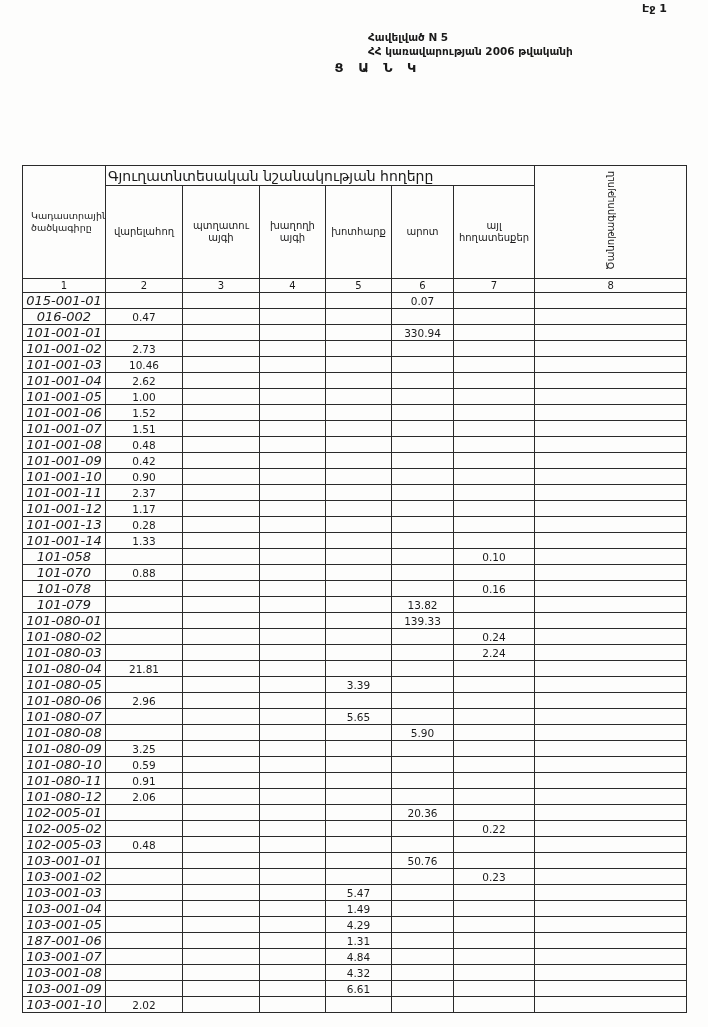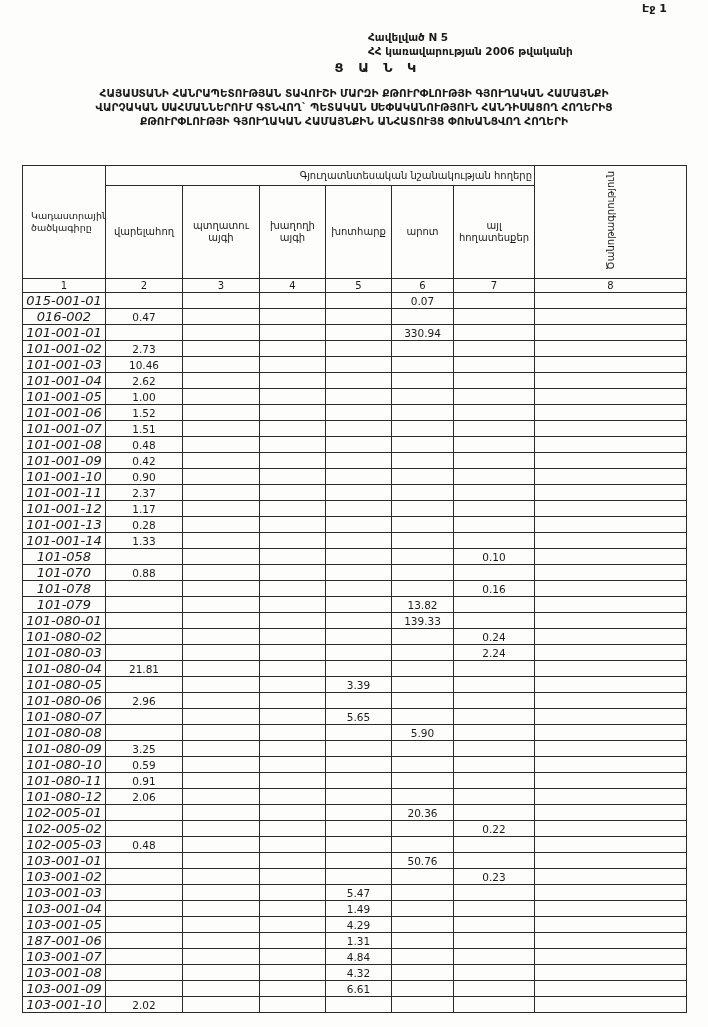--- a/index.html
+++ b/index.html
@@ -61,22 +61,22 @@
     width: 664px;
   }
   .land-table th, .land-table td {
     border: 1px solid #2a2a2a;
     overflow: hidden;
     padding: 0 2px;
   }
   .land-table th { font-weight: normal; }
   th.group-header {
     height: 20px;
-    font-size: 10px;
-    text-align: right;
+    font-size: 14px;
+    text-align: left;
     vertical-align: middle;
   }
   th.cadastral-header {
     font-size: 9.5px;
     text-align: left;
     vertical-align: middle;
     padding-left: 8px;
     line-height: 1.25;
   }
   th.sub-header {
@@ -119,25 +119,20 @@
 
   <div class="page-number">Էջ 1</div>
 
   <div class="appendix-block">
     <div>Հավելված N 5</div>
     <div>ՀՀ կառավարության 2006 թվականի</div>
   </div>
 
   <div class="doc-title">Ց Ա Ն Կ</div>
 
-  <div class="doc-heading">
-    <div>ՀԱՅԱՍՏԱՆԻ ՀԱՆՐԱՊԵՏՈՒԹՅԱՆ ՏԱՎՈՒՇԻ ՄԱՐԶԻ ՔԹՈՒՐՓԼՈՒԹՅԻ ԳՅՈՒՂԱԿԱՆ ՀԱՄԱՅՆՔԻ</div>
-    <div>ՎԱՐՉԱԿԱՆ ՍԱՀՄԱՆՆԵՐՈՒՄ ԳՏՆՎՈՂ` ՊԵՏԱԿԱՆ ՍԵՓԱԿԱՆՈՒԹՅՈՒՆ ՀԱՆԴԻՍԱՑՈՂ ՀՈՂԵՐԻՑ</div>
-    <div>ՔԹՈՒՐՓԼՈՒԹՅԻ ԳՅՈՒՂԱԿԱՆ ՀԱՄԱՅՆՔԻՆ ԱՆՀԱՏՈՒՅՑ ՓՈԽԱՆՑՎՈՂ ՀՈՂԵՐԻ</div>
-  </div>
 
   <table class="land-table">
     <colgroup>
       <col style="width:83px">
       <col style="width:77px">
       <col style="width:77px">
       <col style="width:66px">
       <col style="width:66px">
       <col style="width:62px">
       <col style="width:81px">

